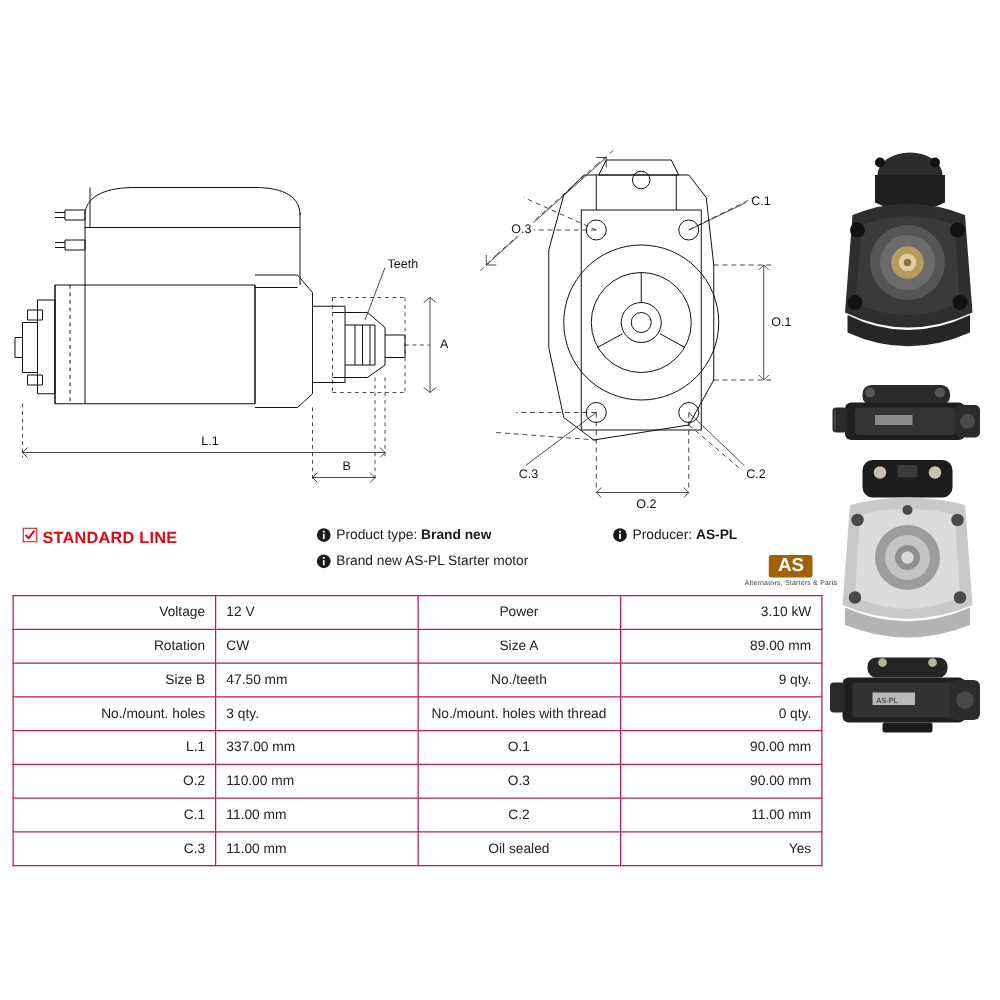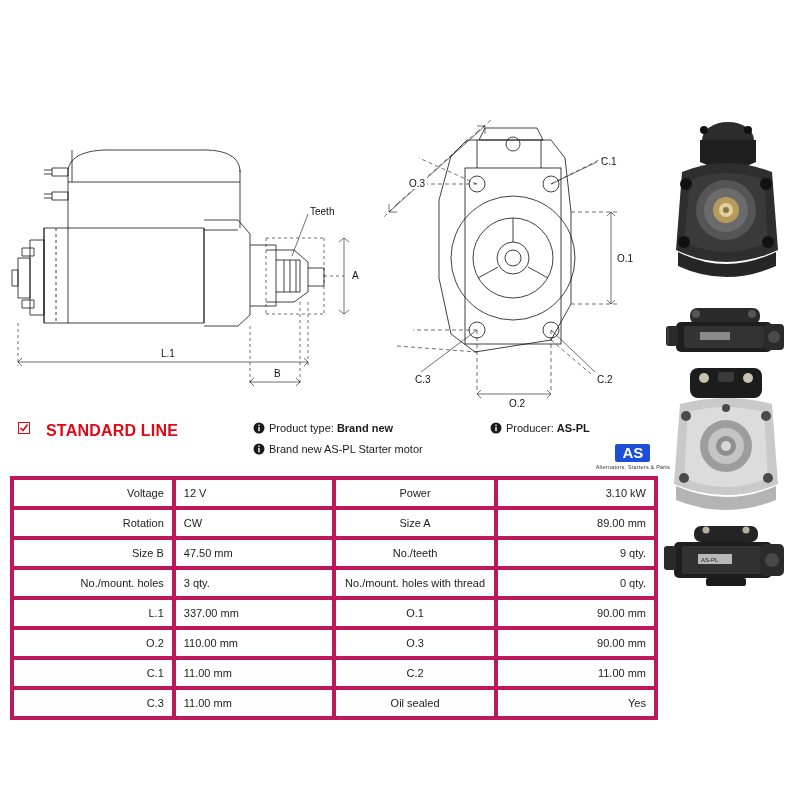--- a/index.html
+++ b/index.html
@@ -40,38 +40,38 @@
   
   .infobar{position:absolute;left:10px;top:418px;width:780px;height:50px;}
   .info-col{position:absolute;font-size:11px;}
   .ic1{left:8px;top:4px;width:230px;}
   .ic2{left:243px;top:4px;width:260px;}
   .ic3{left:480px;top:4px;width:180px;}
   .info-row{display:flex;align-items:flex-start;margin-bottom:8px;}
   .info-ico{width:16px;flex:0 0 16px;display:flex;align-items:center;justify-content:flex-start;}
   .info-txt{line-height:13px;}
   .bold{font-weight:bold;}
-  .std-line{color:#e30613;font-weight:bold;font-size:16px;letter-spacing:.2px;margin-left:12px;}
+  .std-line{color:#e30613;font-weight:bold;font-size:13px;letter-spacing:.2px;}
   .logo-as{
     position:absolute;right:0px;top:22px;text-align:center;
   }
   .logo-as .mark{
-    display:inline-block;background:#1d4ed8;color:#fff;font-weight:bold;
+    display:inline-block;background:#a16207;color:#fff;font-weight:bold;
     font-size:15px;padding:1px 7px 2px 7px;border-radius:2px;line-height:15px;
     font-family:"Liberation Sans", sans-serif;letter-spacing:0px;
   }
   .logo-as .sub{font-size:5.5px;color:#333;margin-top:2px;letter-spacing:.2px;}
 
   
   table.spec{
     position:absolute;left:10px;top:476px;width:648px;
     border-collapse:collapse;font-size:11px;
   }
   table.spec td{
-    border:4px solid #be185d;
+    border:1px solid #be185d;
     padding:5px 8px;
     height:16px;
     vertical-align:middle;
   }
   td.lbl{text-align:right;color:#222;width:148px;}
   td.val{text-align:left;color:#222;width:148px;}
   td.lbl2{text-align:center;color:#222;width:148px;}
   td.val2{text-align:right;color:#222;width:148px;}
 
   svg{display:block;}

